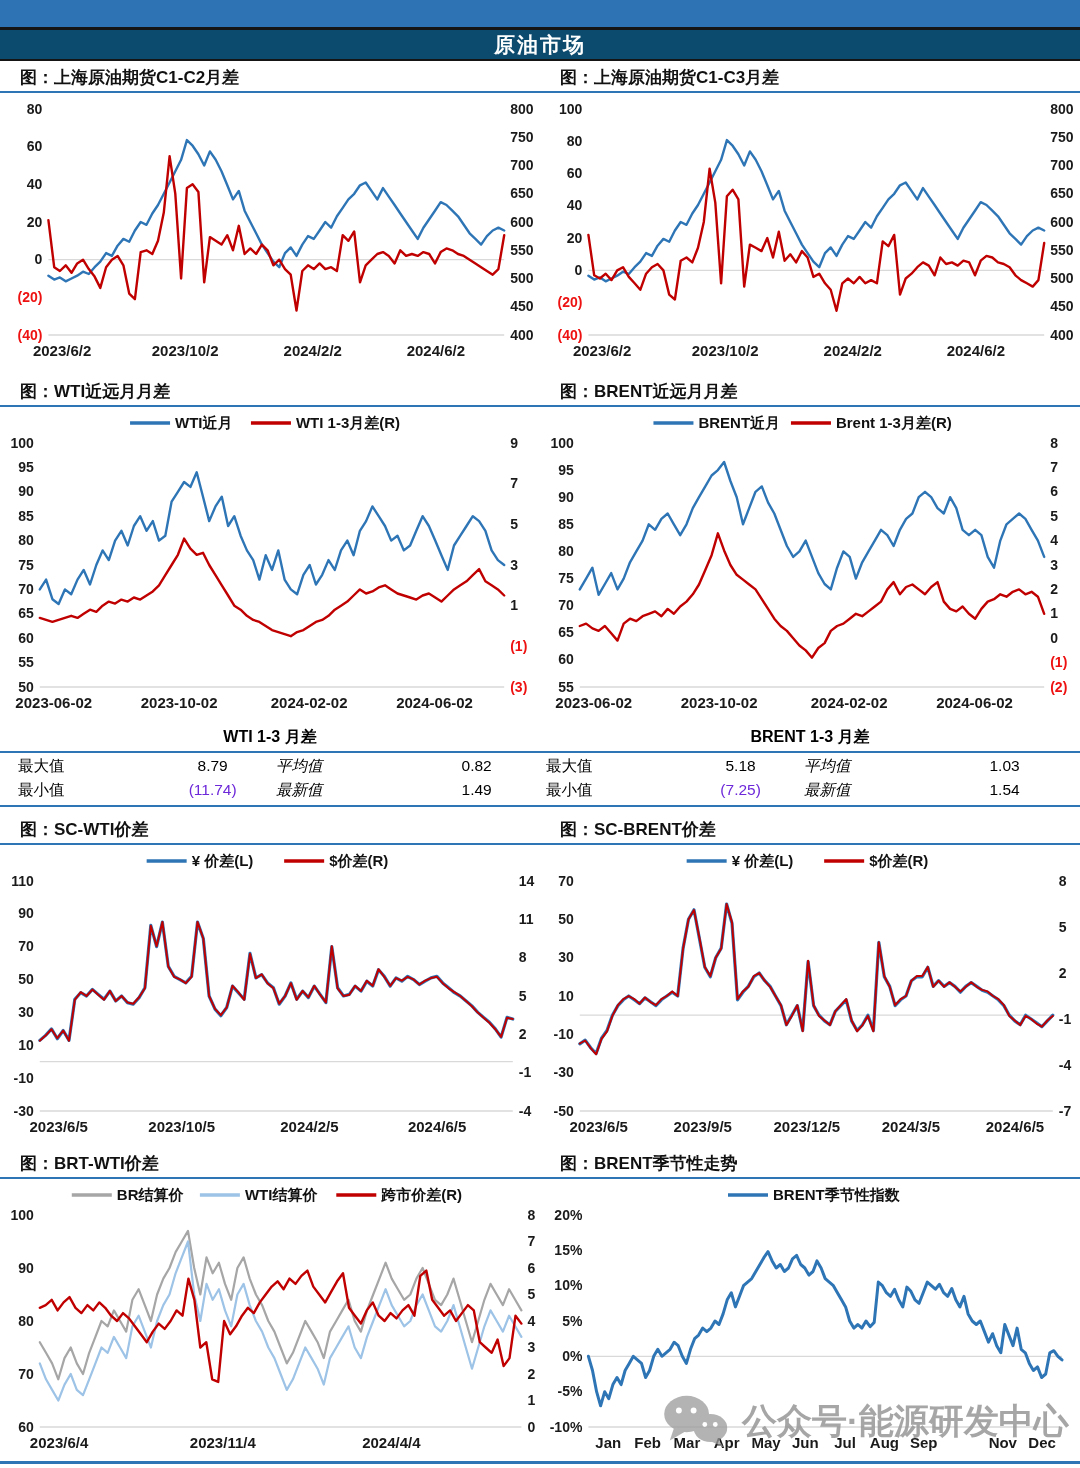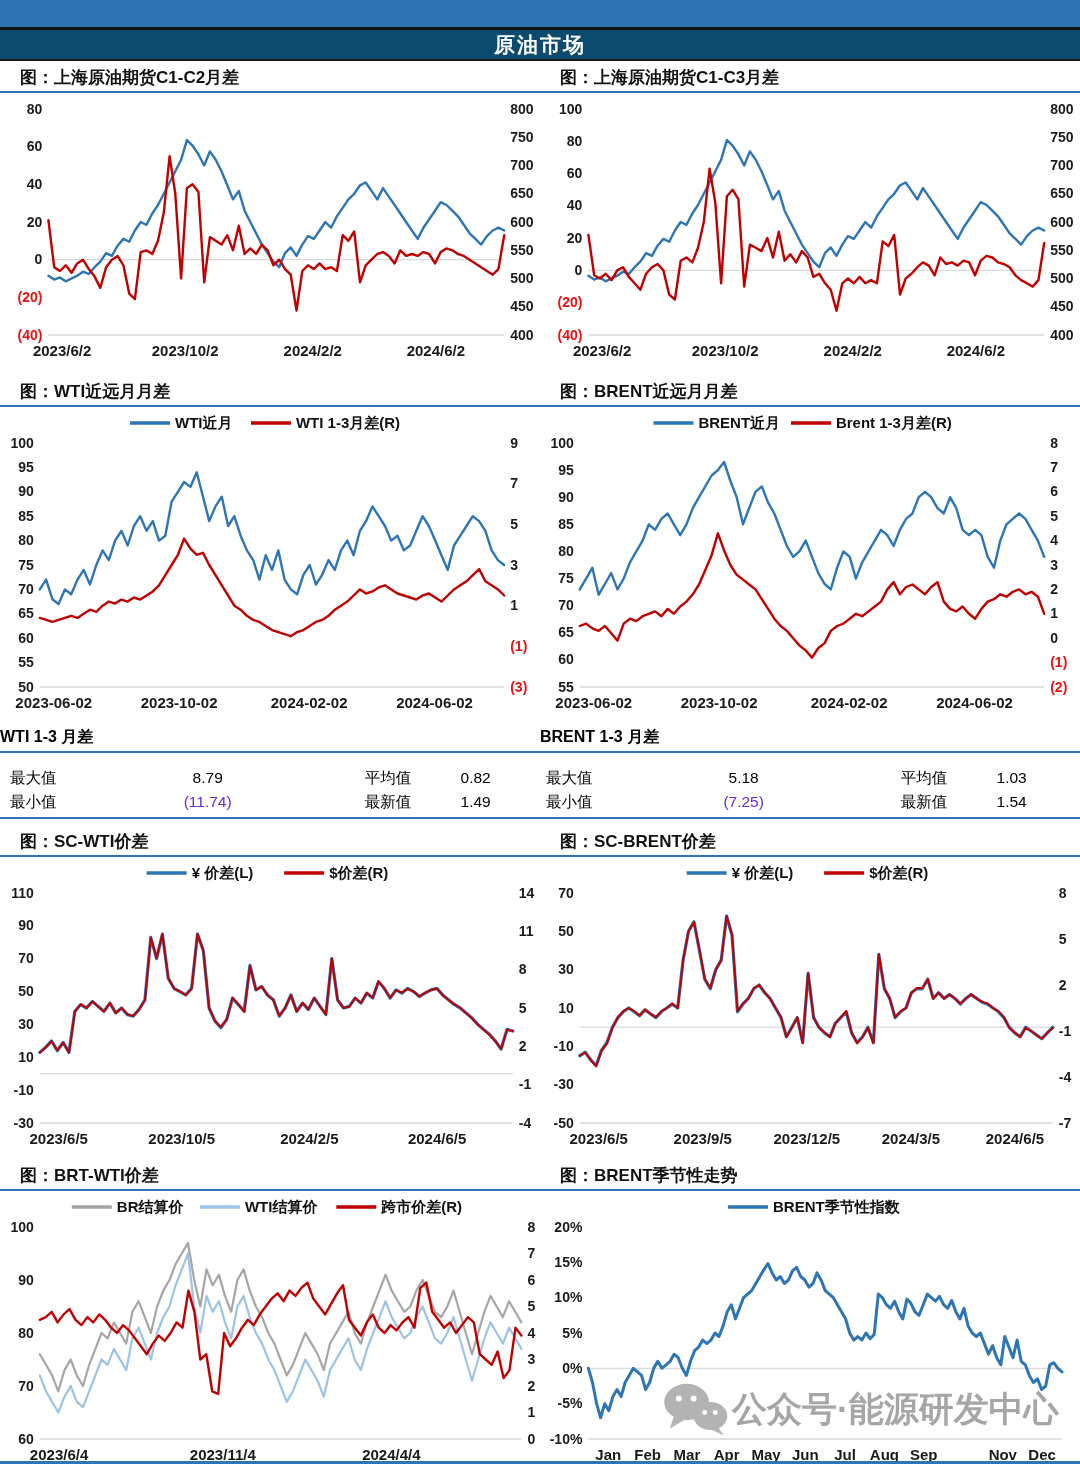--- a/index.html
+++ b/index.html
@@ -15,31 +15,31 @@
   .chart-row { display:flex; }
   .chart-cell { width:540px; position:relative; }
   .row1 .chart-cell { height:272px; }
   .row2 .chart-cell { height:310px; }
   .row3 .chart-cell { height:296px; }
   .row4 .chart-cell { height:278px; }
   .gap6 { height:6px; } .gap10 { height:10px; }
   
   .tbl { margin-top:8px; }
   .tbl-titles { display:flex; border-bottom:2px solid #2E75B6; }
-  .tbl-titles div { width:540px; font-weight:bold; font-size:16px; padding:2px 0 3px; }
-  .tbl-body { border-bottom:2px solid #2E75B6; padding:1px 4px 3px;margin-top:12px; }
+  .tbl-titles div { width:540px; text-align:center; font-weight:bold; font-size:16px; padding:2px 0 3px; }
+  .tbl-body { border-bottom:2px solid #2E75B6; padding:1px 12px 3px; }
   .tbl-row { display:flex; font-size:15.5px; height:24px; align-items:center; }
   .tbl-row .lab { width:13%; padding-left:6px; }
-  .tbl-row .lab2 { width:13%; text-align:right; }
+  .tbl-row .lab2 { width:13%; text-align:left;font-style:italic; }
   .tbl-row .val { width:12%; text-align:center; }
   .neg { color:#6d28d9; }
   svg text { font-family:"Liberation Sans","DejaVu Sans",sans-serif; font-weight:bold; }
   
-  .watermark { position:absolute; left:118px; bottom:32px; display:flex; align-items:center;
-               z-index:5; pointer-events:none; }
+  .watermark { position:absolute; left:118px; bottom:8px; display:flex; align-items:center;
+               gap:10px; z-index:5; pointer-events:none; }
   .watermark span { color:rgba(150,150,150,0.85); font-size:35px; font-weight:bold; white-space:nowrap; }
   .wm-icon { width:74px; height:56px; opacity:0.75; }
   .bottom-rule { height:3px; background:#2E75B6; position:absolute; bottom:4px; left:0; right:0; }
 </style>
 </head>
 <body>
 
 <div class="page">
 
   <div class="bar-dark"></div>

